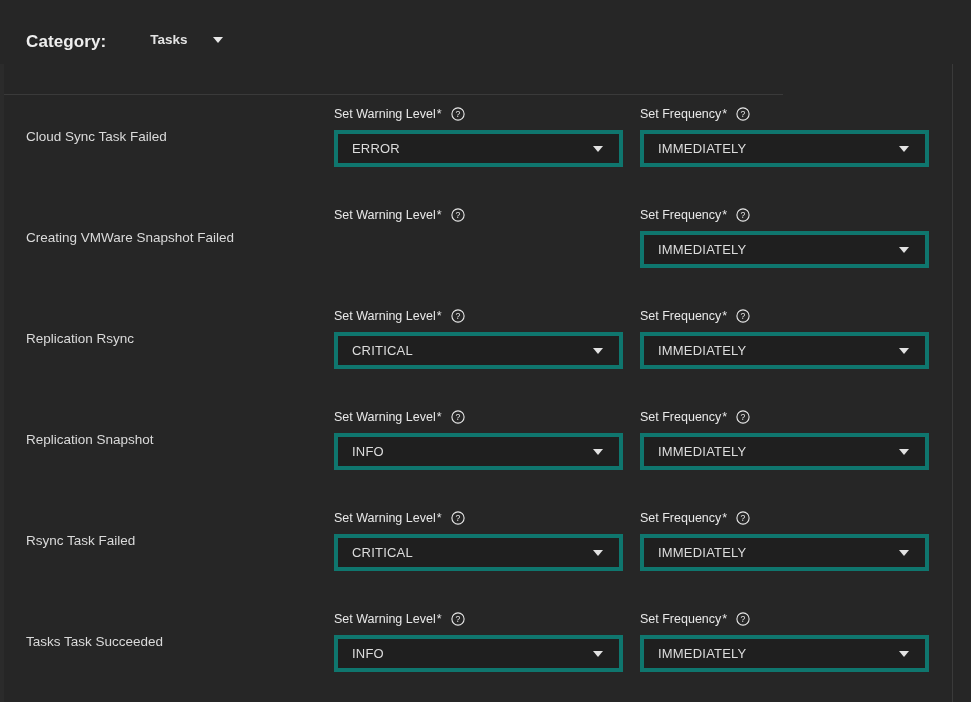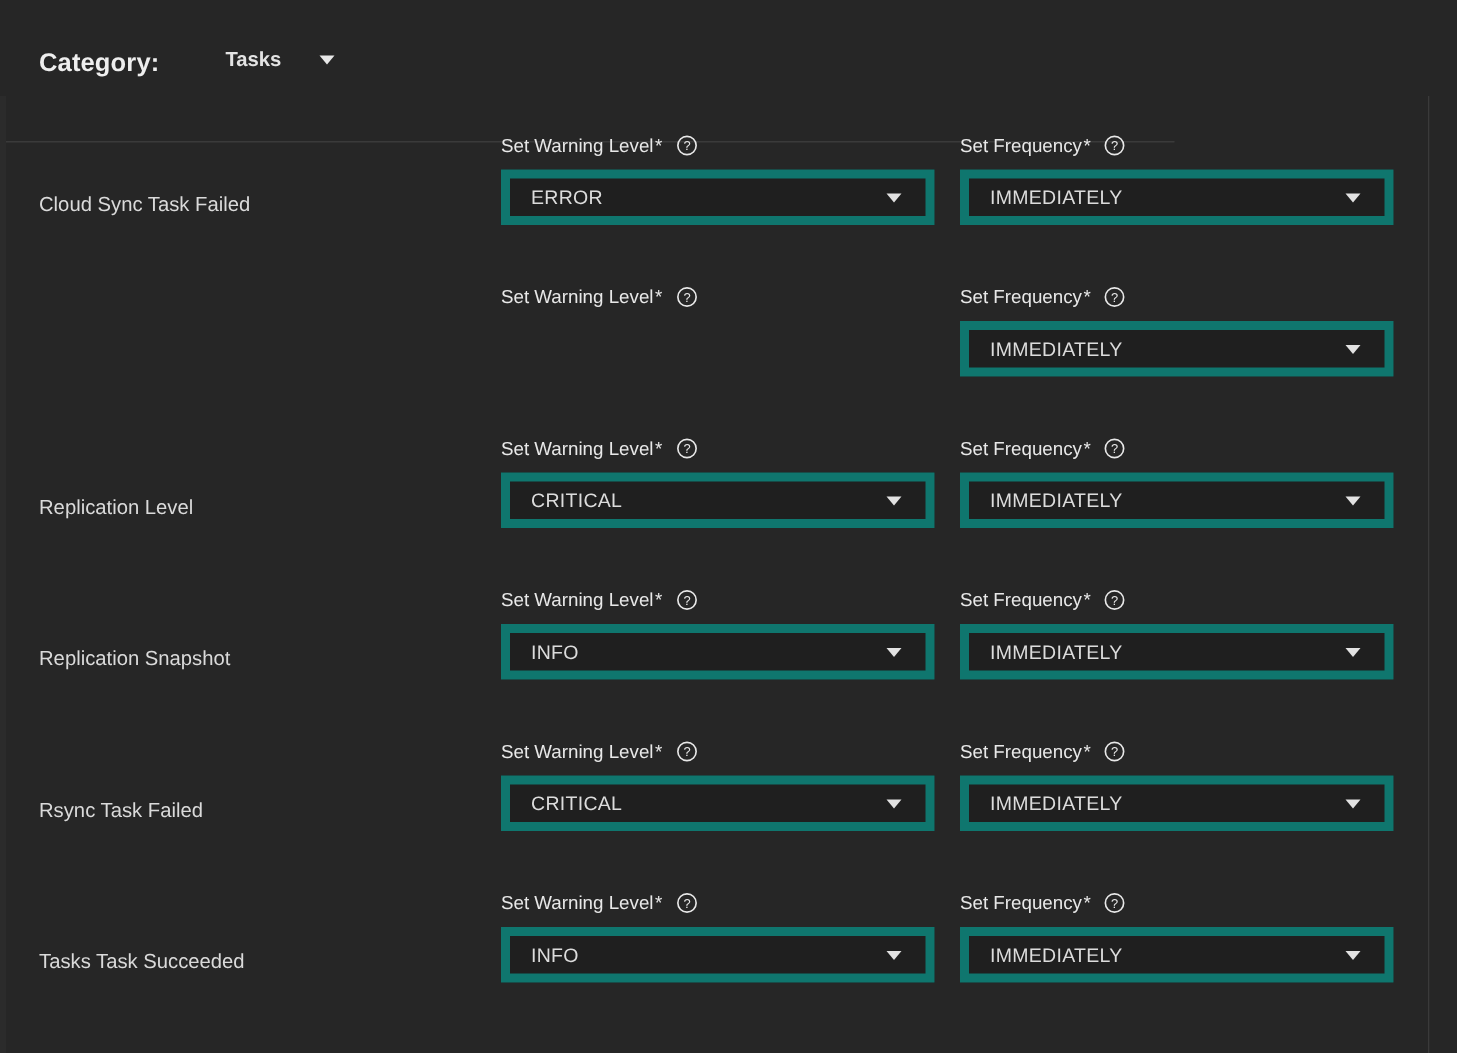--- a/index.html
+++ b/index.html
@@ -102,21 +102,21 @@
     left: 26px;
     top: 72px;
     transform: translateY(-50%);
     font-size: 13.5px;
     color: #dadada;
     white-space: nowrap;
   }
 
   .field {
     position: absolute;
-    top: 25px;
+    top: 42px;
     width: 289px;
   }
   .field.level  { left: 334px; }
   .field.freq   { left: 640px; }
 
   .field-label {
     display: flex;
     align-items: center;
     font-size: 12.5px;
     color: #e8e8e8;
@@ -139,21 +139,21 @@
     cursor: pointer;
   }
   .help-icon svg { display: block; }
 
   .select-box {
     position: relative;
     box-sizing: border-box;
     width: 289px;
     height: 37px;
     background: #1f1f1f;
-    border: 6px solid #0f766e;
+    border: 4px solid #0f766e;
     display: flex;
     align-items: center;
     cursor: pointer;
   }
   .select-value {
     margin-left: 14px;
     font-size: 13px;
     color: #dcdcdc;
     letter-spacing: .2px;
     white-space: nowrap;
@@ -212,51 +212,52 @@
               </svg>
             </span>
           </div>
           <div class="select-box">
             <span class="select-value">IMMEDIATELY</span>
             <span class="select-caret"></span>
           </div>
         </div>
       </div>
       <div class="row">
-        <div class="field level">
-          <div class="field-label">
-            <span>Set Warning Level</span>
-            <span class="req-star">*</span>
-            <span class="help-icon">
-              <svg width="14" height="14" viewBox="0 0 14 14">
-                <circle cx="7" cy="7" r="6.1" fill="none" stroke="#e8e8e8" stroke-width="1.1"></circle>
-                <text x="7" y="10.3" text-anchor="middle" font-family="Liberation Sans, sans-serif" font-size="8.6" fill="#e8e8e8">?</text>
-              </svg>
-            </span>
-          </div>
-        </div>
-        <div class="field freq">
-          <div class="field-label">
-            <span>Set Frequency</span>
-            <span class="req-star">*</span>
-            <span class="help-icon">
-              <svg width="14" height="14" viewBox="0 0 14 14">
-                <circle cx="7" cy="7" r="6.1" fill="none" stroke="#e8e8e8" stroke-width="1.1"></circle>
-                <text x="7" y="10.3" text-anchor="middle" font-family="Liberation Sans, sans-serif" font-size="8.6" fill="#e8e8e8">?</text>
-              </svg>
-            </span>
-          </div>
-          <div class="select-box">
-            <span class="select-value">IMMEDIATELY</span>
-            <span class="select-caret"></span>
-          </div>
-        </div>
-      </div>
-      <div class="row">
-        <div class="row-label">Replication Level</div>
+        <div class="row-label">Creating VMWare Snapshot Failed</div>
+        <div class="field level">
+          <div class="field-label">
+            <span>Set Warning Level</span>
+            <span class="req-star">*</span>
+            <span class="help-icon">
+              <svg width="14" height="14" viewBox="0 0 14 14">
+                <circle cx="7" cy="7" r="6.1" fill="none" stroke="#e8e8e8" stroke-width="1.1"></circle>
+                <text x="7" y="10.3" text-anchor="middle" font-family="Liberation Sans, sans-serif" font-size="8.6" fill="#e8e8e8">?</text>
+              </svg>
+            </span>
+          </div>
+        </div>
+        <div class="field freq">
+          <div class="field-label">
+            <span>Set Frequency</span>
+            <span class="req-star">*</span>
+            <span class="help-icon">
+              <svg width="14" height="14" viewBox="0 0 14 14">
+                <circle cx="7" cy="7" r="6.1" fill="none" stroke="#e8e8e8" stroke-width="1.1"></circle>
+                <text x="7" y="10.3" text-anchor="middle" font-family="Liberation Sans, sans-serif" font-size="8.6" fill="#e8e8e8">?</text>
+              </svg>
+            </span>
+          </div>
+          <div class="select-box">
+            <span class="select-value">IMMEDIATELY</span>
+            <span class="select-caret"></span>
+          </div>
+        </div>
+      </div>
+      <div class="row">
+        <div class="row-label">Replication Rsync</div>
         <div class="field level">
           <div class="field-label">
             <span>Set Warning Level</span>
             <span class="req-star">*</span>
             <span class="help-icon">
               <svg width="14" height="14" viewBox="0 0 14 14">
                 <circle cx="7" cy="7" r="6.1" fill="none" stroke="#e8e8e8" stroke-width="1.1"></circle>
                 <text x="7" y="10.3" text-anchor="middle" font-family="Liberation Sans, sans-serif" font-size="8.6" fill="#e8e8e8">?</text>
               </svg>
             </span>

